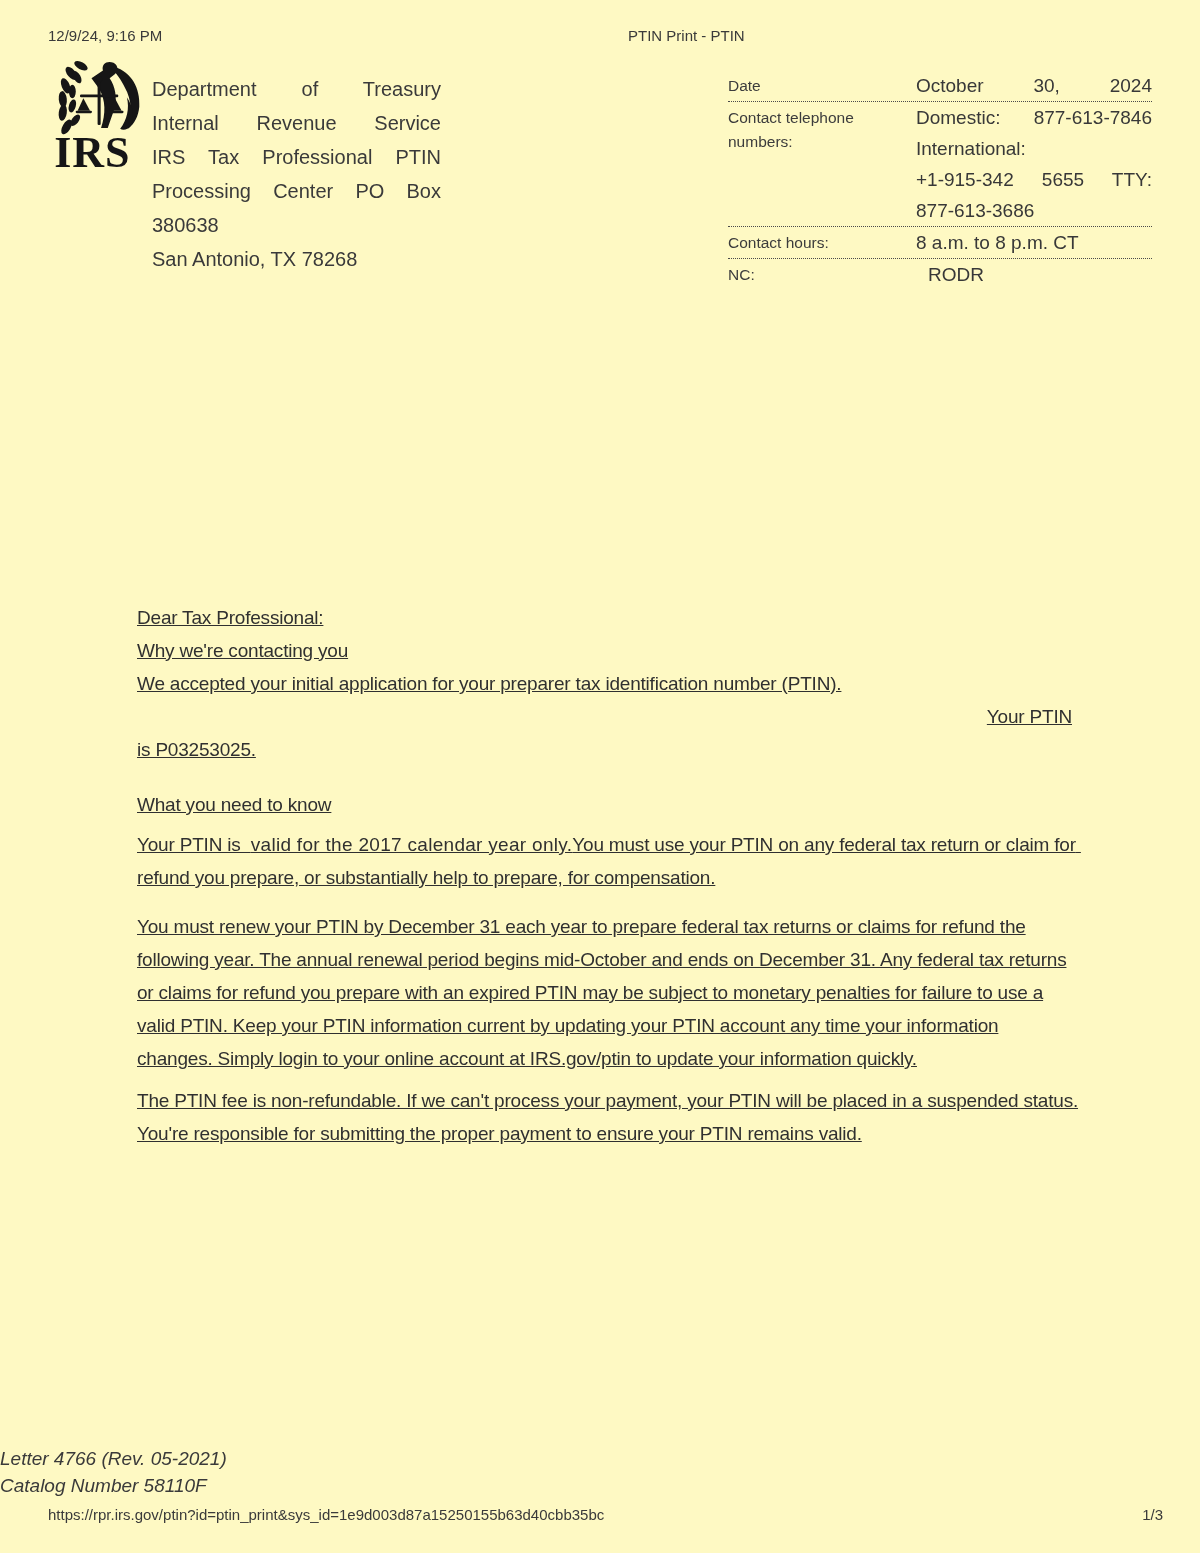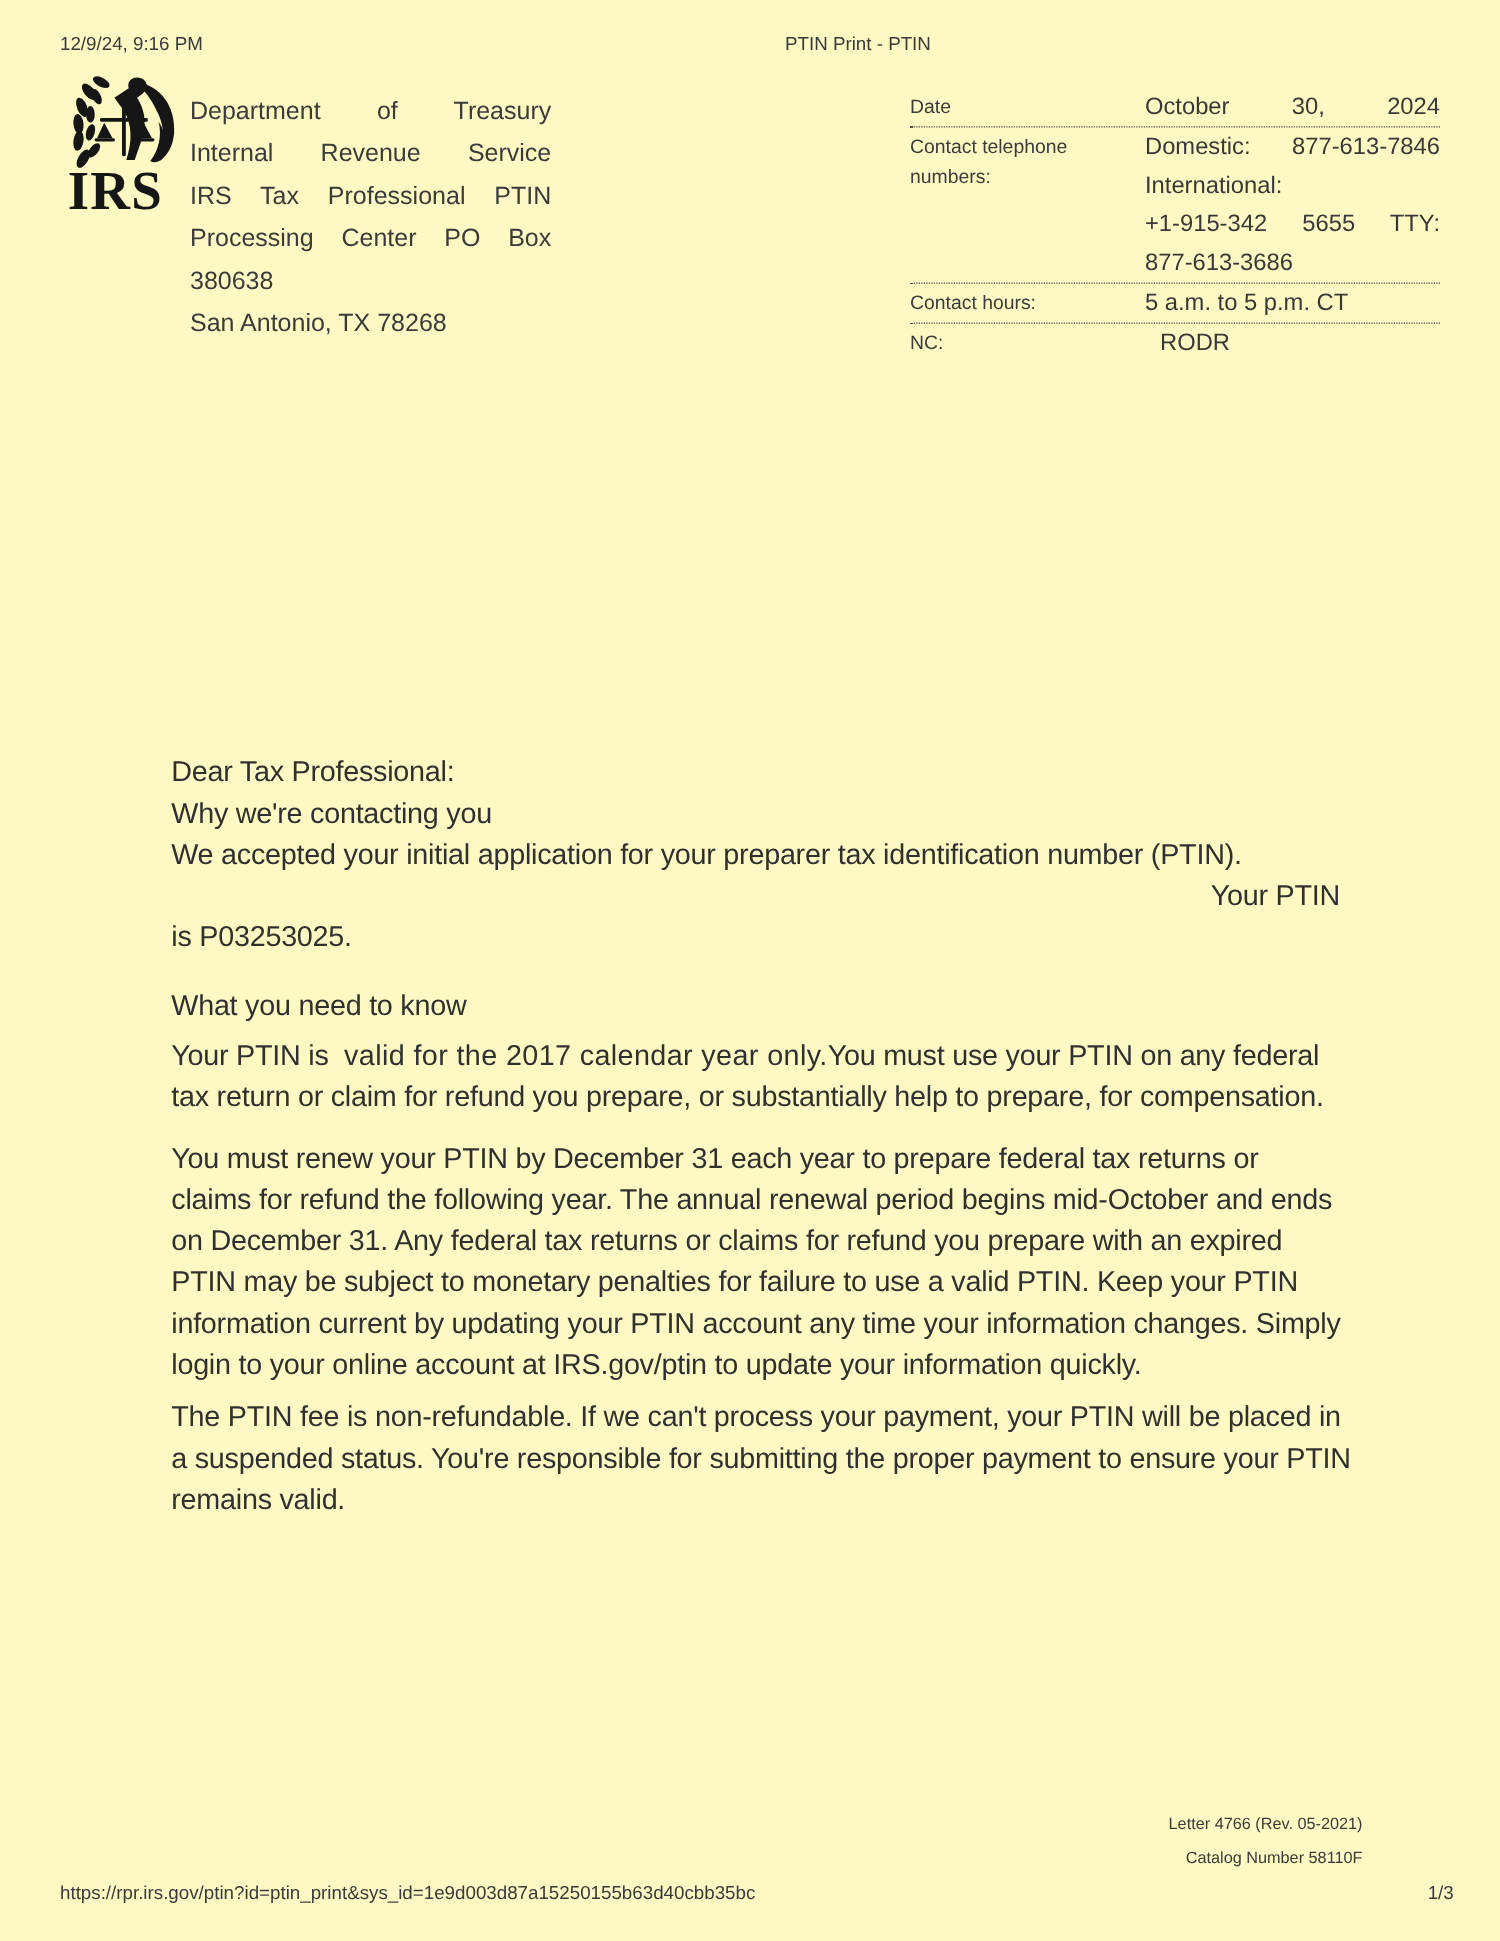--- a/index.html
+++ b/index.html
@@ -31,33 +31,33 @@
 
   .info-table { position: absolute; left: 728px; top: 70px; width: 424px; }
   .info-row { display: flex; align-items: flex-start; border-bottom: 1.5px dotted #4a4a4a; }
   .info-row.last { border-bottom: none; gap: 12px; }
   .cell-label { width: 188px; font-size: 15.5px; line-height: 24px; color: #3c3c3c; padding-top: 4px; }
   .cell-value { flex: 1; font-size: 19px; line-height: 31px; color: #383838; }
 
   
   .letter {
     position: absolute; left: 137px; top: 601px; width: 953px;
-    font-size: 23px; line-height: 33px; color: #303030; letter-spacing: -0.2px;
+    font-size: 19px; line-height: 33px; color: #303030; letter-spacing: -0.2px; text-decoration: underline;
   }
   .block1 { margin: 0 0 22px 0; }
   .line-right { text-align: right; padding-right: 18px; }
   .heading2 { margin: 0 0 7px 0; }
   .p-valid { margin: 0 0 16px 0; white-space: pre-wrap; }
   .p-valid .emph { letter-spacing: 0.3px; }
   .p-renew { margin: 0 16px 9px 0; }
 
   
   .doc-footer {
     position: absolute; left: 0; top: 1445px; width: 1090px;
-    text-align: right; font-size: 13px; line-height: 27px; color: #3a3a3a;
+    text-align: left; font-size: 19px; line-height: 27px; color: #3a3a3a; font-style: italic;
   }
 
   
   .print-url { position: absolute; left: 48px; top: 1506px; font-size: 15px; color: #3a3a3a; }
   .print-page { position: absolute; right: 37px; top: 1506px; font-size: 15px; color: #3a3a3a; }
 </style>
 </head>
 <body>
 
 <div class="page">
@@ -114,21 +114,21 @@
       <div class="cell-value">
         <div class="j">Domestic: 877-613-7846</div>
         <div>International:</div>
         <div class="j">+1-915-342 5655 TTY:</div>
         <div>877-613-3686</div>
       </div>
     </div>
     <div class="info-row">
       <div class="cell-label">Contact hours:</div>
       <div class="cell-value">
-        <div>5 a.m. to 5 p.m. CT</div>
+        <div>8 a.m. to 8 p.m. CT</div>
       </div>
     </div>
     <div class="info-row last">
       <div class="cell-label">NC:</div>
       <div class="cell-value">
         <div>RODR</div>
       </div>
     </div>
   </div>
 

